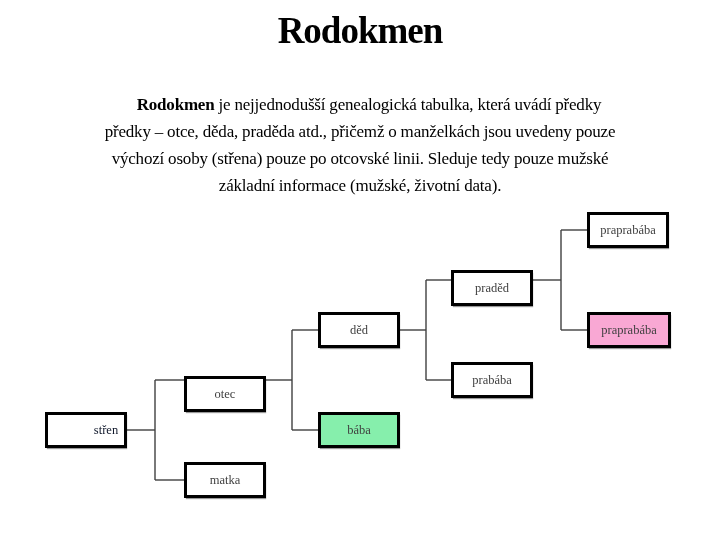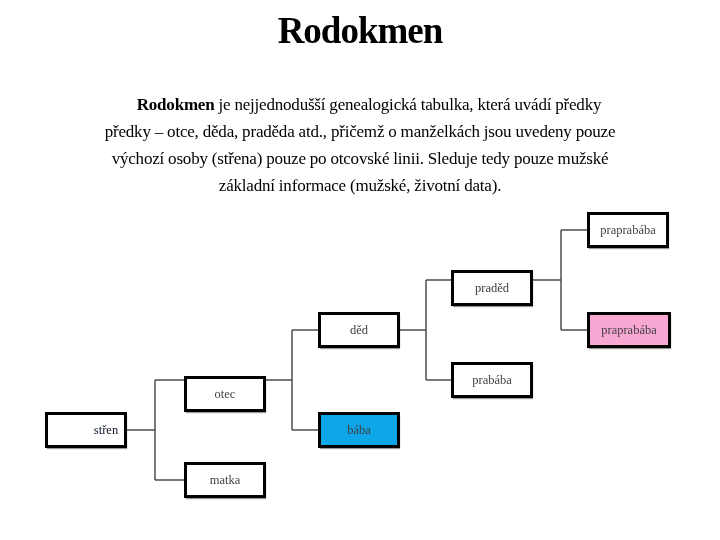--- a/index.html
+++ b/index.html
@@ -89,21 +89,21 @@
         <line x1="533" y1="280" x2="561" y2="280" stroke="#404040" stroke-width="1.4"></line>
         <line x1="561" y1="230" x2="561" y2="330" stroke="#404040" stroke-width="1.4"></line>
         <line x1="561" y1="230" x2="587" y2="230" stroke="#404040" stroke-width="1.4"></line>
         <line x1="561" y1="330" x2="587" y2="330" stroke="#404040" stroke-width="1.4"></line>
       </svg>
     <div>
         <div class="node" style="left: 45px; top: 412px; width: 82px; height: 36px; border: 3px solid rgb(0, 0, 0); background: rgb(255, 255, 255); color: #0f172a; padding-left: 40px;">střen</div>
         <div class="node" style="left: 184px; top: 362px; width: 82px; height: 36px; border: 3px solid rgb(0, 0, 0); background: rgb(255, 255, 255); color: rgb(63, 63, 63); margin-top: 14px;">otec</div>
         <div class="node" style="left: 184px; top: 462px; width: 82px; height: 36px; border: 3px solid rgb(0, 0, 0); background: rgb(255, 255, 255); color: rgb(63, 63, 63); text-align: center;">matka</div>
         <div class="node" style="left: 318px; top: 312px; width: 82px; height: 36px; border: 3px solid rgb(0, 0, 0); background: rgb(255, 255, 255); color: rgb(63, 63, 63);">děd</div>
-        <div class="node" style="left: 318px; top: 412px; width: 82px; height: 36px; border: 3px solid rgb(0, 0, 0); background: #0ea5e9; color: rgb(63, 63, 63);">bába</div>
+        <div class="node" style="left: 318px; top: 412px; width: 82px; height: 36px; border: 3px solid rgb(0, 0, 0); background: #86efac; color: rgb(63, 63, 63);">bába</div>
         <div class="node" style="left: 451px; top: 262px; width: 82px; height: 36px; border: 3px solid rgb(0, 0, 0); background: rgb(255, 255, 255); color: rgb(63, 63, 63); margin-top: 8px;">praděd</div>
         <div class="node" style="left: 451px; top: 362px; width: 82px; height: 36px; border: 3px solid rgb(0, 0, 0); background: rgb(255, 255, 255); color: rgb(63, 63, 63);">prabába</div>
         <div class="node" style="left: 587px; top: 212px; width: 82px; height: 36px; border: 3px solid rgb(0, 0, 0); background: rgb(255, 255, 255); color: rgb(63, 63, 63);">praprabába</div>
         <div class="node" style="left: 587px; top: 312px; width: 84px; height: 36px; border: 3px solid rgb(0, 0, 0); background: #f9a8d4; color: rgb(63, 63, 63);">praprabába</div>
       </div>
   </div>
 
 </div>
 
 </body></html>

